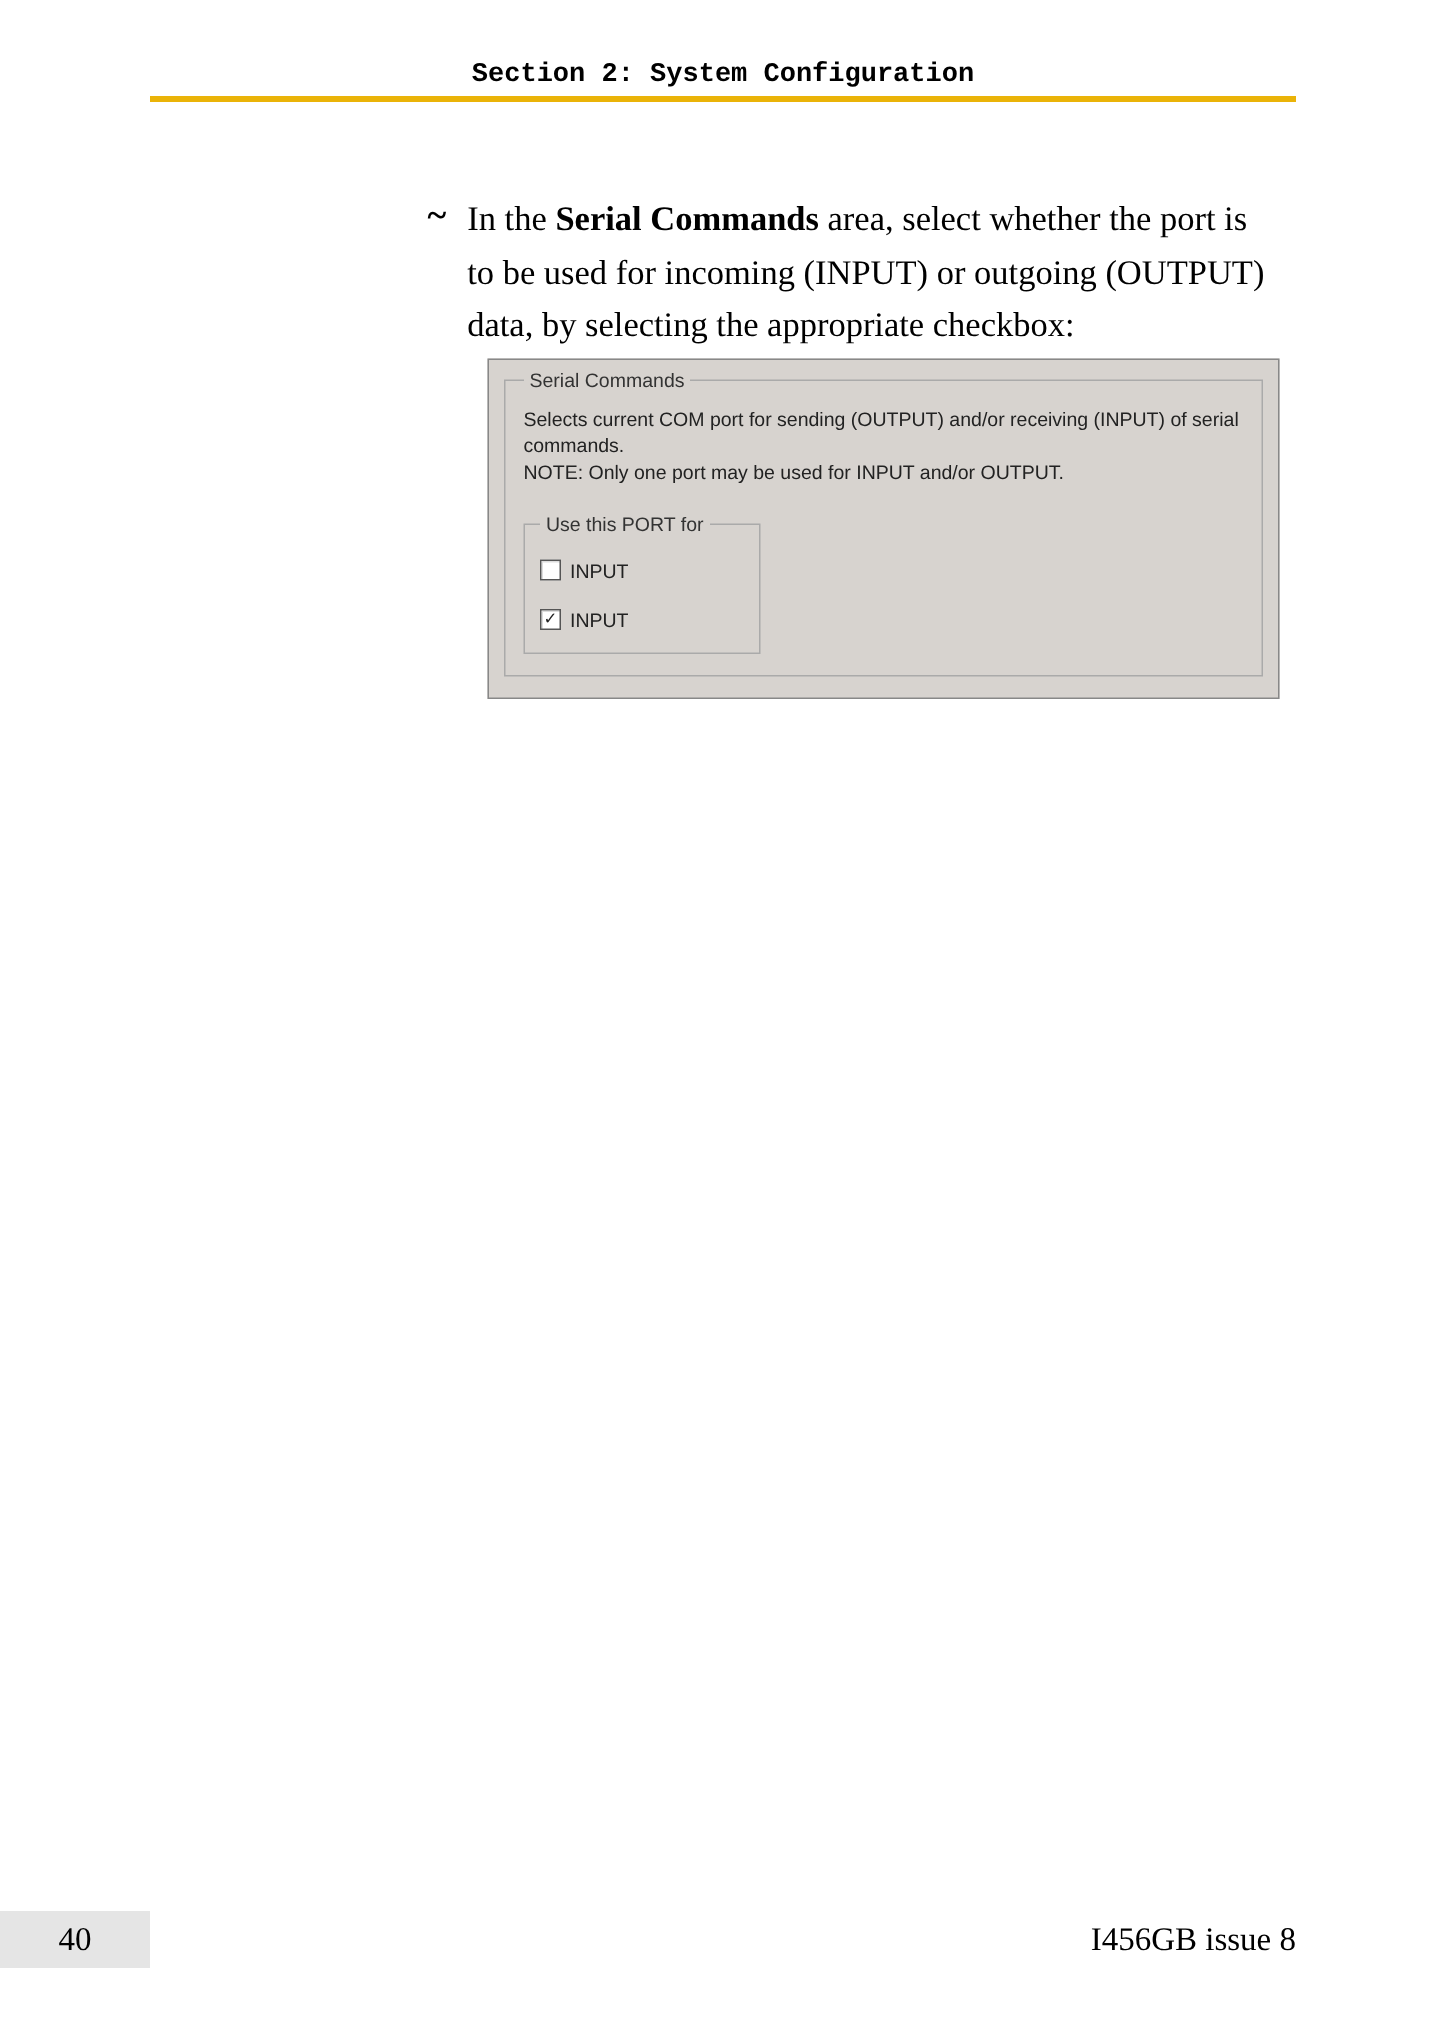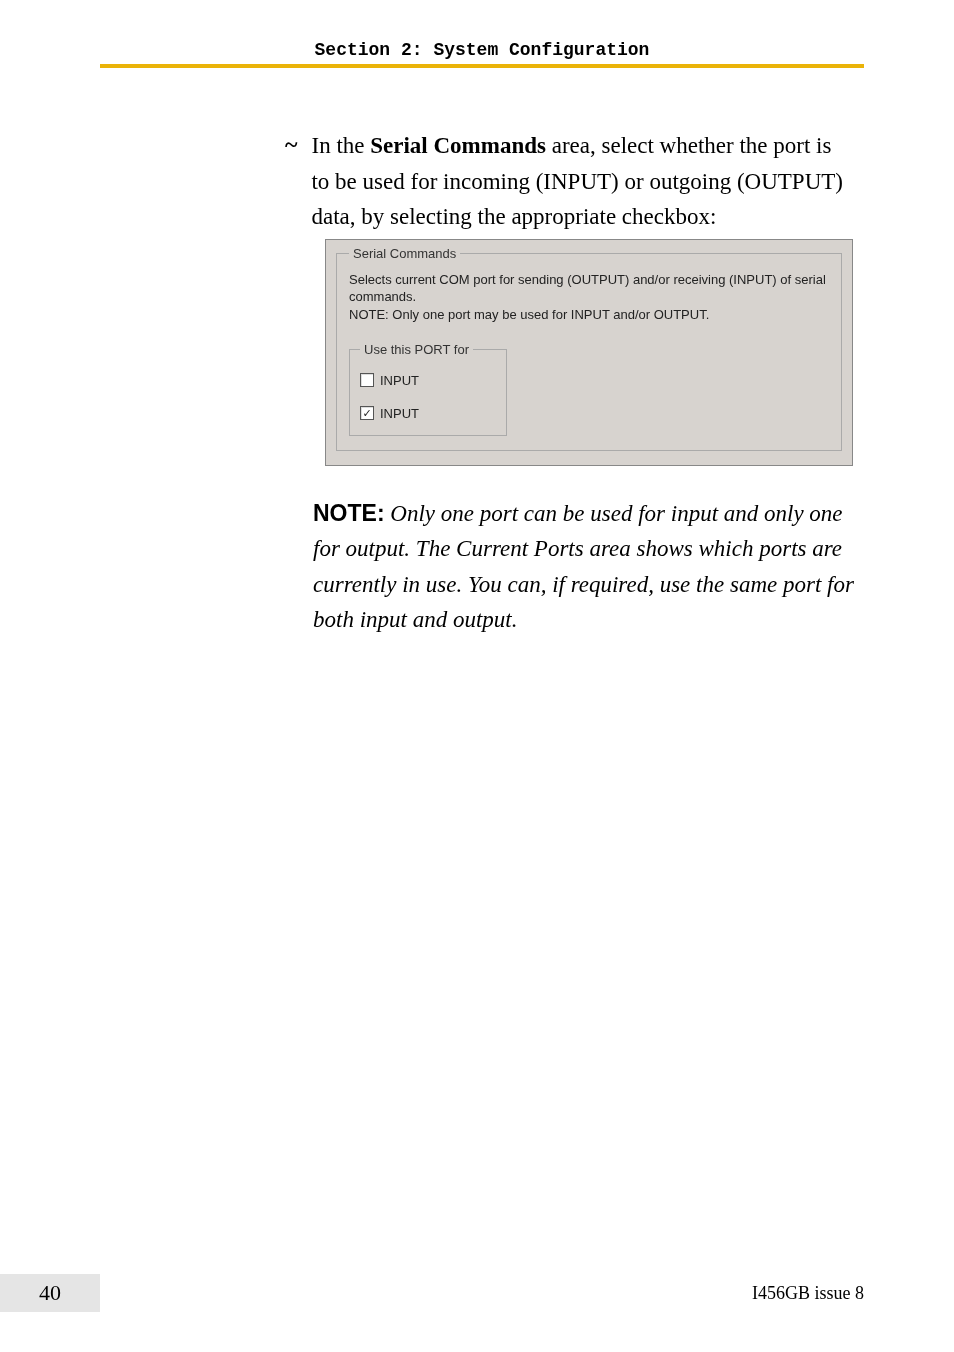--- a/index.html
+++ b/index.html
@@ -25,21 +25,21 @@
     .win-cb { width: 14px; height: 14px; background: #fff; border: 1px solid #555; box-shadow: inset 1px 1px 0 #ddd; display: flex; align-items: center; justify-content: center; font-size: 11px; line-height: 1; font-family: Arial, sans-serif; }
     .cur-row { display: flex; align-items: center; gap: 8px; margin: 6px 0 18px 0; }
     .cur-row:last-child { margin-bottom: 2px; }
     .cur-label { width: 70px; text-align: right; font-size: 13px; }
     .win-input { flex: 1; height: 22px; background: #fff; border-top: 1px solid #555; border-left: 1px solid #555; border-right: 1px solid #eee; border-bottom: 1px solid #eee; padding: 2px 4px; font-family: Tahoma, Arial, sans-serif; font-size: 13px; }
     .note { margin: 30px 0 0 28px; font-size: 23px; line-height: 1.55; }
     .note-label { font-family: Arial, Helvetica, sans-serif; font-weight: bold; font-style: normal; }
     .note-body { font-style: italic; }
     .footer { position: absolute; left: 0; right: 0; bottom: 40px; display: flex; justify-content: space-between; align-items: center; padding: 0 90px 0 0; }
     .pagebox { background: #e5e5e5; width: 100px; height: 38px; display: flex; align-items: center; justify-content: center; font-size: 22px; }
-    .issue { font-size: 18px; }
+    .issue { font-size: 22px; }
   </style>
 </head>
 <body>
 
 <div class="page">
 
   <div class="header-row">
     <span>Section 2: System Configuration</span>
   </div>
 
@@ -68,23 +68,20 @@
             </div>
             <div class="cb-row">
               <span class="win-cb">✓</span>
               <span>INPUT</span>
             </div>
           </fieldset>
         </div>
       </fieldset>
     </div>
 
-    <div class="note">
-      <span class="note-label">NOTE:</span><span class="note-body"> Only one port can be used for input and only one for output. The Current Ports area shows which ports are currently in use. You can, if required, use the same port for both input and output.</span>
-    </div>
 
   </div>
 
   <div class="footer">
     <div class="pagebox">40</div>
     <div class="issue">I456GB issue 8</div>
   </div>
 
 </div>
 

